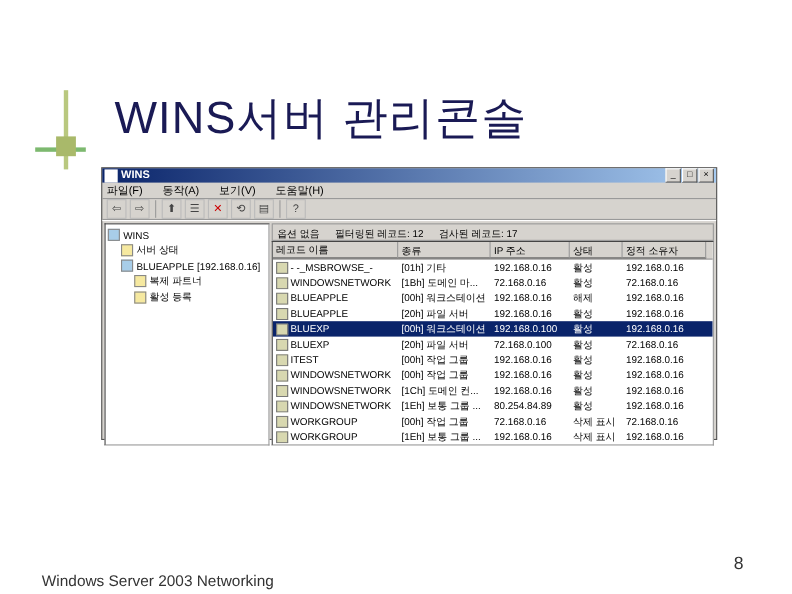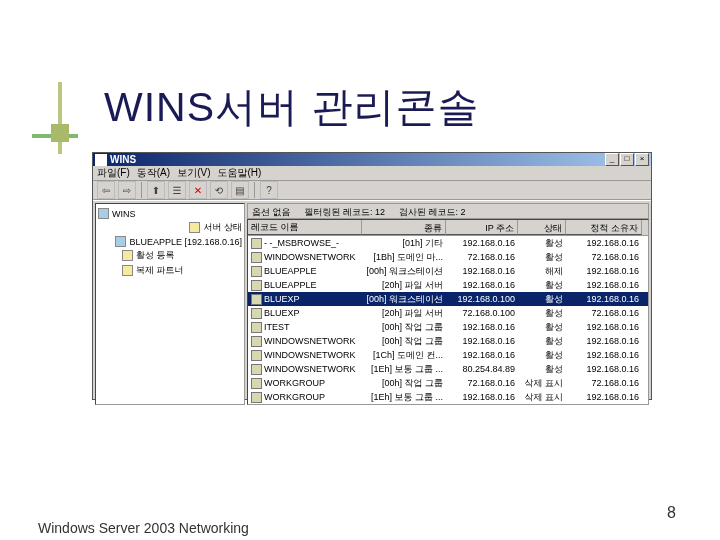--- a/index.html
+++ b/index.html
@@ -8,35 +8,35 @@
 .decor-v { position: absolute; left: 58px; top: 82px; width: 4px; height: 72px; background: #b9c87f; }
 .decor-sq { position: absolute; left: 51px; top: 124px; width: 18px; height: 18px; background: #a9b96a; }
 .title { position: absolute; left: 104px; top: 80px; font-size: 41px; font-weight: 400; color: #1a1a55; letter-spacing: 1px; }
 .footer-left { position: absolute; left: 38px; bottom: 4px; font-size: 14px; color: #333; font-family: Verdana, sans-serif; }
 .footer-right { position: absolute; right: 44px; bottom: 18px; font-size: 16px; color: #333; }
 .window { position: absolute; left: 92px; top: 152px; width: 560px; height: 248px; border: 1px solid #555; background: #d6d3ce; display: flex; flex-direction: column; font-size: 9px; }
 .titlebar { height: 16px; background: linear-gradient(to right, #0a246a, #a6caf0); color: #fff; display: flex; align-items: center; padding: 0 2px; }
 .titlebar .ticon { width: 12px; height: 12px; background: #fff; margin-right: 3px; }
 .titlebar .ttext { flex: 1; font-weight: bold; font-size: 10px; }
 .titlebar .winbtn { width: 14px; height: 13px; background: #d6d3ce; border: 1px solid #fff; border-right-color: #555; border-bottom-color: #555; margin-left: 1px; color: #000; text-align: center; line-height: 10px; font-size: 8px; font-family: Arial; }
-.menubar { height: 16px; display: flex; align-items: center; padding-left: 4px; gap: 7px; border-bottom: 1px solid #999; }
+.menubar { height: 16px; display: flex; align-items: center; padding-left: 4px; gap: 18px; border-bottom: 1px solid #999; }
 .menubar span { font-size: 10px; }
 .toolbar { height: 22px; display: flex; align-items: center; padding-left: 4px; gap: 3px; border-bottom: 1px solid #999; }
 .tbtn { width: 18px; height: 18px; border: 1px solid #bbb; background: #d6d3ce; display: flex; align-items: center; justify-content: center; font-size: 10px; color: #444; }
 .tsep { width: 1px; height: 16px; background: #999; margin: 0 2px; }
 .content { flex: 1; display: flex; border-top: 1px solid #fff; }
 .tree { width: 150px; background: #fff; border: 1px inset #999; margin: 2px; padding: 3px 2px; font-size: 9px; overflow: hidden; }
 .tree-item { white-space: nowrap; padding: 1px 0; display: flex; align-items: center; }
-.ind1 { padding-left: 12px; justify-content: flex-end; }
+.ind1 { padding-left: 12px; }
 .ind2 { padding-left: 24px; }
 .ticon-sm { width: 11px; height: 11px; background: #f6e9a0; border: 1px solid #888; margin-right: 3px; display: inline-block; }
 .ticon-pc { background: #a8cde8; }
 .right { flex: 1; display: flex; flex-direction: column; margin: 2px 2px 2px 0; }
 .statusbar { height: 16px; background: #d6d3ce; border: 1px solid #999; font-size: 9px; padding: 2px 4px; display: flex; gap: 14px; }
-.listview { flex: 1; background: #fff; border: 1px inset #999; display: flex; flex-direction: column; overflow: hidden; text-align: right; }
+.listview { flex: 1; background: #fff; border: 1px inset #999; display: flex; flex-direction: column; overflow: hidden; }
 .listhdr { display: flex; height: 16px; background: #d6d3ce; border-bottom: 1px solid #999; flex-shrink: 0; }
 .listhdr .col { border-right: 1px solid #999; border-bottom: 1px solid #555; padding: 2px 3px; font-size: 9px; white-space: nowrap; overflow: hidden; }
 .listbody { flex: 1; overflow: hidden; }
 .row { display: flex; height: 14px; align-items: center; }
 .row.sel { background: #0a246a; color: #fff; }
 .row .cell { padding: 0 3px; font-size: 9px; white-space: nowrap; overflow: hidden; }
 .ricon { width: 11px; height: 11px; background: #d8d8b0; border: 1px solid #777; margin-right: 2px; display: inline-block; flex-shrink: 0; }
 .c0 { width: 114px; display: flex; align-items: center; }
 .c1 { width: 84px; }
 .c2 { width: 72px; }
@@ -86,32 +86,32 @@
       <div class="tree-item ind1">
           <span class="ticon-sm"></span>
           <span>서버 상태</span>
         </div>
       <div class="tree-item ind1">
           <span class="ticon-sm ticon-pc"></span>
           <span>BLUEAPPLE [192.168.0.16]</span>
         </div>
       <div class="tree-item ind2">
           <span class="ticon-sm"></span>
-          <span>활성 등록</span>
+          <span>복제 파트너</span>
         </div>
       <div class="tree-item ind2">
           <span class="ticon-sm"></span>
-          <span>복제 파트너</span>
+          <span>활성 등록</span>
         </div>
     </div>
     <div class="right">
       <div class="statusbar">
         <span>옵션 없음</span>
         <span>필터링된 레코드: 12</span>
-        <span>검사된 레코드: 2</span>
+        <span>검사된 레코드: 17</span>
       </div>
       <div class="listview">
         <div class="listhdr">
           <div class="col c0">레코드 이름</div>
           <div class="col c1">종류</div>
           <div class="col c2">IP 주소</div>
           <div class="col c3">상태</div>
           <div class="col c4">정적 소유자</div>
         </div>
         <div class="listbody" id="listbody">

